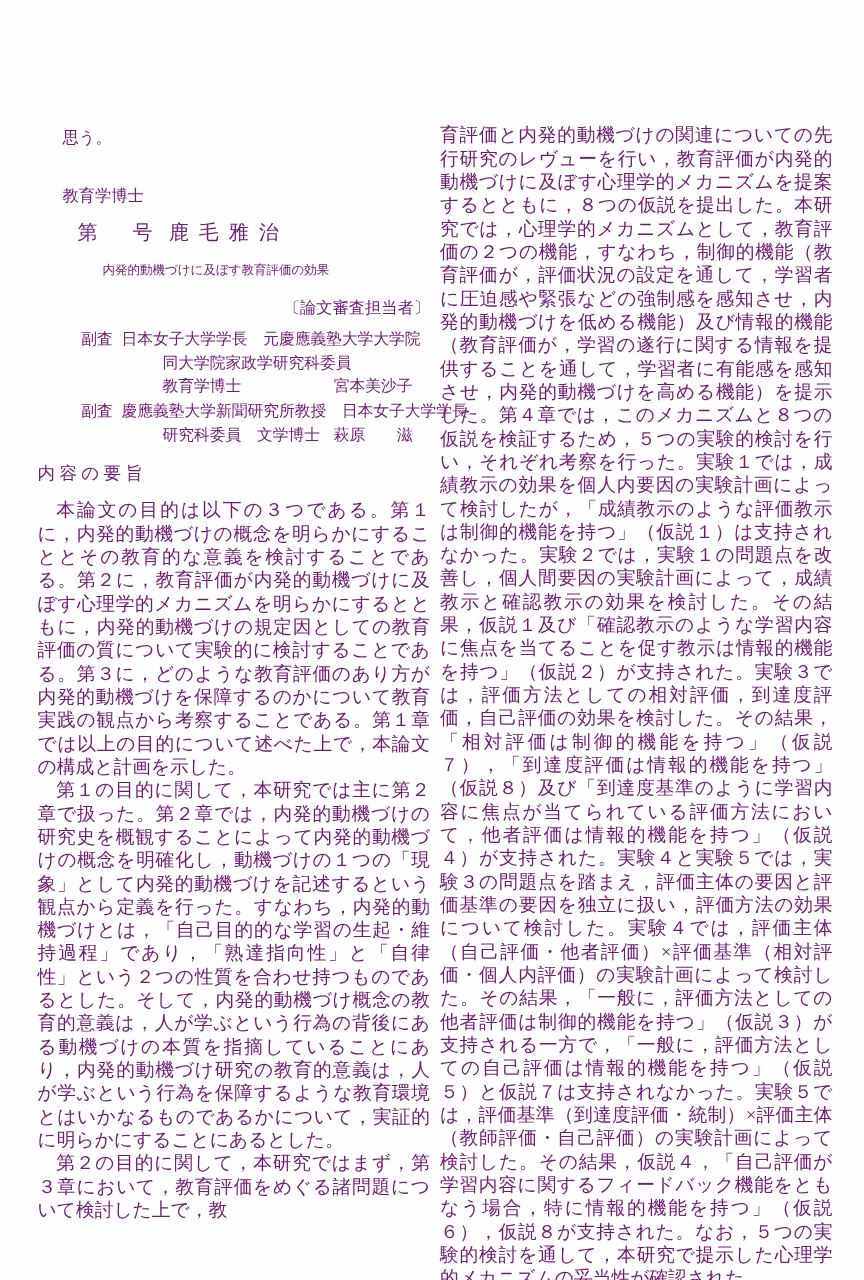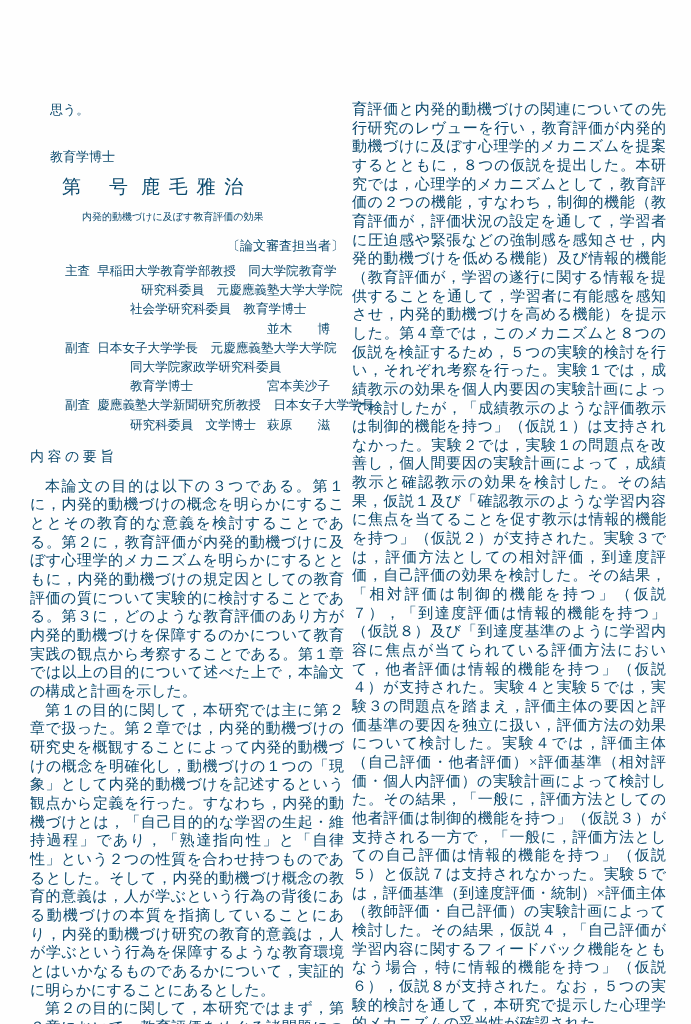--- a/index.html
+++ b/index.html
@@ -5,21 +5,21 @@
   html, body {
     margin: 0;
     padding: 0;
     background: #ffffff;
   }
   .page {
     position: relative;
     width: 691px;
     height: 1024px;
     background: #fefefe;
-    color: #0c4a6e;
+    color: #701a75;
     font-family: "Liberation Serif", "DejaVu Serif", serif;
     overflow: hidden;
     box-sizing: border-box;
     padding: 100px 25px 0 30px;
   }
   .cols {
     display: flex;
     gap: 8px;
   }
   .col {
@@ -32,21 +32,21 @@
     font-size: 13px;
     line-height: 19px;
   }
   .degree {
     margin: 28px 0 0 20px;
     font-size: 13px;
     line-height: 19px;
   }
   .cert-line {
     margin: 11px 0 0 32px;
-    font-size: 19px;
+    font-size: 16px;
     line-height: 20px;
     white-space: nowrap;
   }
   .cert-blank {
     display: inline-block;
     width: 28px;
   }
   .cert-sep {
     display: inline-block;
     width: 13px;
@@ -113,26 +113,20 @@
       <p class="degree">教育学博士</p>
 
       <p class="cert-line"><span>第</span><span class="cert-blank"></span><span>号</span><span class="cert-sep"></span><span class="author">鹿 毛 雅 治</span></p>
 
       <h1 class="title">内発的動機づけに及ぼす教育評価の効果</h1>
 
       <p class="cmt-heading">〔論文審査担当者〕</p>
 
       <div class="committee">
 
-        <div class="cmt">
-          <div class="cmt-row r-role"><span class="role">主査</span><span>早稲田大学教育学部教授　同大学院教育学</span></div>
-          <div class="cmt-row c-ind-a"><span>研究科委員　元慶應義塾大学大学院</span></div>
-          <div class="cmt-row c-ind-b"><span>社会学研究科委員　教育学博士</span></div>
-          <div class="cmt-row c-name-row"><span>並木　　博</span></div>
-        </div>
 
         <div class="cmt">
           <div class="cmt-row r-role"><span class="role">副査</span><span>日本女子大学学長　元慶應義塾大学大学院</span></div>
           <div class="cmt-row c-ind-b"><span>同大学院家政学研究科委員</span></div>
           <div class="cmt-row c-ind-b flexrow">
               <span>教育学博士</span>
               <span class="push">宮本美沙子</span>
             </div>
         </div>
 

